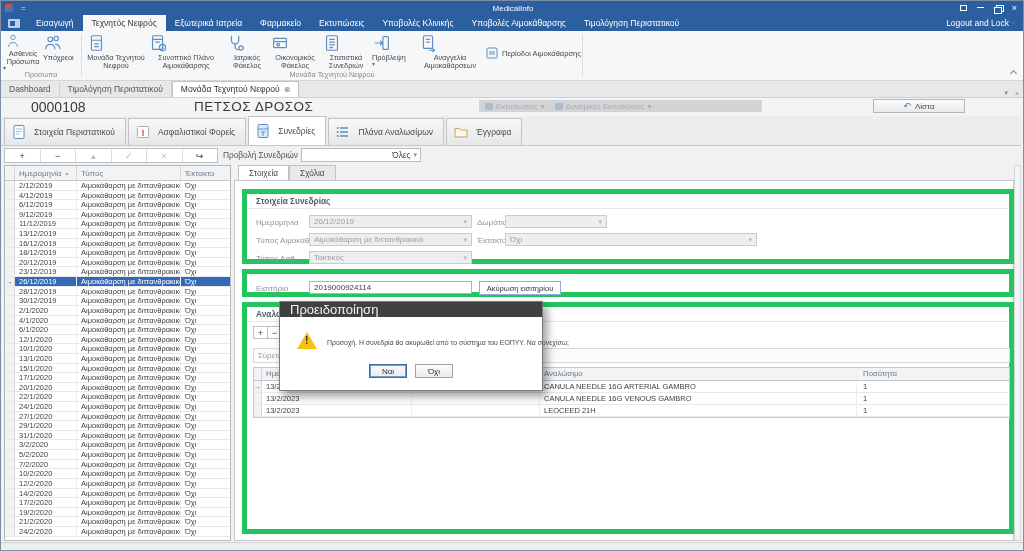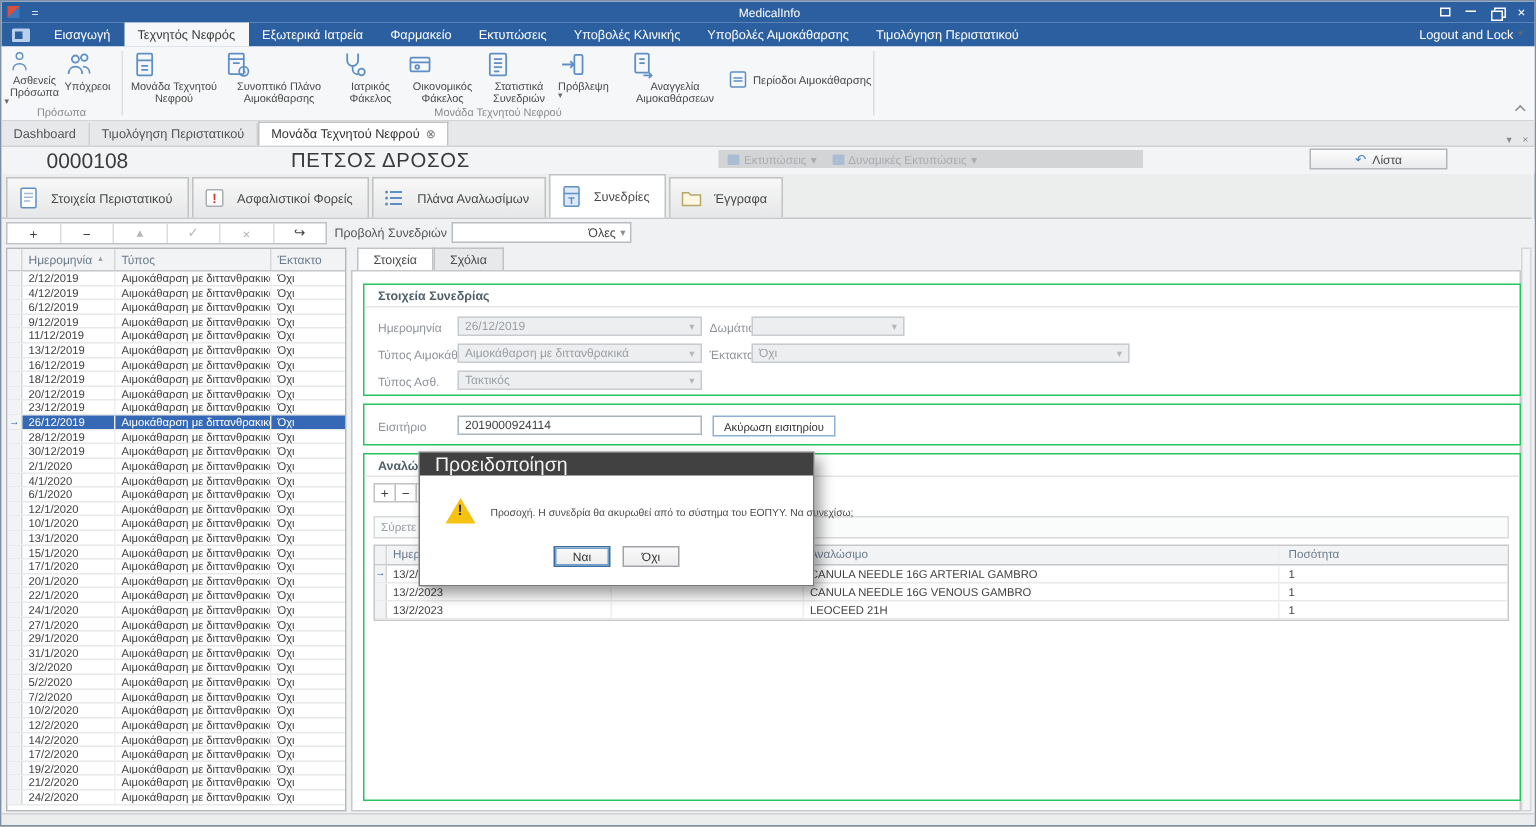--- a/index.html
+++ b/index.html
@@ -104,21 +104,21 @@
   .sg-c3 { flex:1; padding-left:4px; line-height:9.4px; }
   .sg-row.sel .sg-c1,.sg-row.sel .sg-c2,.sg-row.sel .sg-c3 { background:#3569b5; color:#fff; }
 
   
   .detail { position:absolute; left:233px; top:19px; width:780px; height:376px; }
   .dtabs { position:absolute; left:4px; top:0; height:15px; display:flex; font-size:8.3px; color:#4a4a4a; }
   .dtb { padding:0 10px; display:flex; align-items:center; background:#e8e9ea; border:1px solid #c0c2c4; border-bottom:none; cursor:default; }
   .dtb.active { background:#fff; }
   .dbody { position:absolute; left:0; top:15px; width:780px; height:361px; background:#fff; border:1px solid #c6c8ca; }
 
-  .gbox { position:absolute; left:7px; width:772px; border:1px solid #22c55e; background:#fff; }
+  .gbox { position:absolute; left:7px; width:772px; border:5px solid #22c55e; background:#fff; }
   .gtitle { height:15px; line-height:15px; padding-left:9px; font-size:8.3px; font-weight:bold; color:#4f5f6a;
             border-bottom:1px solid #e4e6e8; }
   .flabel { position:absolute; font-size:8px; color:#8e9399; }
   .fin { position:absolute; height:13px; background:#edeeef; border:1px solid #c8ccd0; font-size:8px; color:#9aa0a6;
          display:flex; align-items:center; padding:0 4px; }
   .fin .arr { margin-left:auto; color:#b4b8bc; font-size:7px; }
   .fin.live { background:#fff; border-color:#a9b4bf; color:#3f3f3f; }
   .tbtn { position:absolute; height:14px; background:#fff; border:1px solid #8fb0d5; font-size:7.5px; color:#333;
           display:flex; align-items:center; justify-content:center; cursor:default; }
 
@@ -351,39 +351,39 @@
     </span>
     <span class="stab">
       <span class="sico">
           <svg width="16" height="16" viewBox="0 0 16 16">
             <rect x="2.5" y="2.5" width="11" height="11" rx="1" fill="#fff" stroke="#a9aeb3"></rect>
             <text x="8" y="11.5" text-anchor="middle" font-size="9" fill="#d03a2b" font-weight="bold">!</text>
           </svg>
         </span>
       <span>Ασφαλιστικοί Φορείς</span>
     </span>
+    <span class="stab active">
+      <span class="sico">
+          <svg width="16" height="16" viewBox="0 0 16 16">
+            <rect x="3" y="1.5" width="10" height="13" rx="1" fill="#dce9f7" stroke="#5e8fc4"></rect>
+            <path d="M3 6h10M6 9h4M8 9v4" stroke="#5e8fc4" fill="none"></path>
+          </svg>
+        </span>
+      <span>Συνεδρίες</span>
+    </span>
     <span class="stab">
       <span class="sico">
           <svg width="16" height="16" viewBox="0 0 16 16">
             <path d="M5 4h8M5 8h8M5 12h8" stroke="#5e8fc4" fill="none" stroke-width="1.4"></path>
             <circle cx="2.7" cy="4" r="1" fill="#5e8fc4"></circle>
             <circle cx="2.7" cy="8" r="1" fill="#5e8fc4"></circle>
             <circle cx="2.7" cy="12" r="1" fill="#5e8fc4"></circle>
           </svg>
         </span>
       <span>Πλάνα Αναλωσίμων</span>
-    </span>
-    <span class="stab active">
-      <span class="sico">
-          <svg width="16" height="16" viewBox="0 0 16 16">
-            <rect x="3" y="1.5" width="10" height="13" rx="1" fill="#dce9f7" stroke="#5e8fc4"></rect>
-            <path d="M3 6h10M6 9h4M8 9v4" stroke="#5e8fc4" fill="none"></path>
-          </svg>
-        </span>
-      <span>Συνεδρίες</span>
     </span>
     <span class="stab">
       <span class="sico">
           <svg width="16" height="16" viewBox="0 0 16 16">
             <path d="M2 4.5h4l1.5 1.5H14v7H2z" fill="#fdf6e3" stroke="#b9a76a"></path>
           </svg>
         </span>
       <span>Έγγραφα</span>
     </span>
   </div>

